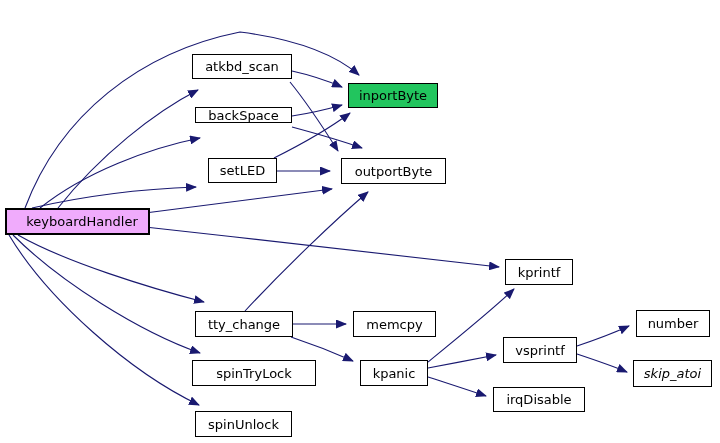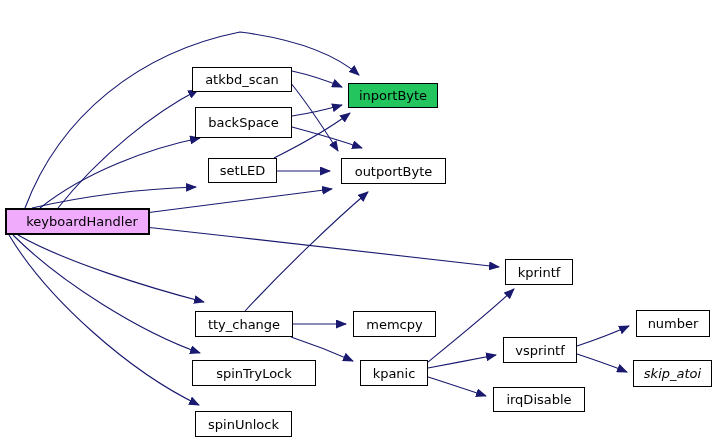--- a/index.html
+++ b/index.html
@@ -63,22 +63,22 @@
       <path d="M293,324 L346,324" class="edge" stroke="#191970" marker-end="url(#arrow)"></path>
       <path d="M291,337 C315,345 335,353 353,361" class="edge" stroke="#191970" marker-end="url(#arrow)"></path>
       <path d="M428,362 C455,340 492,310 514,289" class="edge" stroke="#191970" marker-end="url(#arrow)"></path>
       <path d="M428,368 C450,364 475,359 496,355" class="edge" stroke="#191970" marker-end="url(#arrow)"></path>
       <path d="M428,377 C450,384 468,390 486,396" class="edge" stroke="#191970" marker-end="url(#arrow)"></path>
       <path d="M577,346 C598,339 618,331 629,326" class="edge" stroke="#191970" marker-end="url(#arrow)"></path>
       <path d="M577,354 C598,361 615,367 627,372" class="edge" stroke="#191970" marker-end="url(#arrow)"></path>
     </svg>
 
   <div class="node root" style="left: 5px; top: 208px; width: 145px; height: 27px; background: #f0abfc; border-color: rgb(0, 0, 0); color: rgb(0, 0, 0); padding-left: 9px;">keyboardHandler</div>
-  <div class="node" style="left: 192px; top: 67px; width: 100px; height: 25px; background: rgb(255, 255, 255); border-color: rgb(0, 0, 0); color: rgb(0, 0, 0);">atkbd_scan</div>
-  <div class="node" style="left: 195px; top: 107px; width: 97px; height: 31px; background: rgb(255, 255, 255); border-color: rgb(0, 0, 0); color: rgb(0, 0, 0);">backSpace</div>
+  <div class="node" style="left: 192px; top: 54px; width: 100px; height: 25px; background: rgb(255, 255, 255); border-color: rgb(0, 0, 0); color: rgb(0, 0, 0);">atkbd_scan</div>
+  <div class="node" style="left: 195px; top: 107px; width: 97px; height: 16px; background: rgb(255, 255, 255); border-color: rgb(0, 0, 0); color: rgb(0, 0, 0);">backSpace</div>
   <div class="node" style="left: 208px; top: 158px; width: 69px; height: 25px; background: rgb(255, 255, 255); border-color: rgb(0, 0, 0); color: rgb(0, 0, 0);">setLED</div>
   <div class="node" style="left: 348px; top: 83px; width: 90px; height: 25px; background: #22c55e; border-color: rgb(0, 0, 0); color: rgb(0, 0, 0);">inportByte</div>
   <div class="node" style="left: 341px; top: 158px; width: 105px; height: 26px; background: rgb(255, 255, 255); border-color: rgb(0, 0, 0); color: rgb(0, 0, 0);">outportByte</div>
   <div class="node" style="left: 505px; top: 259px; width: 68px; height: 26px; background: rgb(255, 255, 255); border-color: rgb(0, 0, 0); color: rgb(0, 0, 0);">kprintf</div>
   <div class="node" style="left: 195px; top: 311px; width: 98px; height: 26px; background: rgb(255, 255, 255); border-color: rgb(0, 0, 0); color: rgb(0, 0, 0);">tty_change</div>
   <div class="node" style="left: 353px; top: 311px; width: 83px; height: 26px; background: rgb(255, 255, 255); border-color: rgb(0, 0, 0); color: rgb(0, 0, 0);">memcpy</div>
   <div class="node" style="left: 192px; top: 360px; width: 124px; height: 26px; background: rgb(255, 255, 255); border-color: rgb(0, 0, 0); color: rgb(0, 0, 0);">spinTryLock</div>
   <div class="node" style="left: 360px; top: 360px; width: 68px; height: 26px; background: rgb(255, 255, 255); border-color: rgb(0, 0, 0); color: rgb(0, 0, 0); text-align: right;">kpanic</div>
   <div class="node" style="left: 195px; top: 411px; width: 97px; height: 26px; background: rgb(255, 255, 255); border-color: rgb(0, 0, 0); color: rgb(0, 0, 0);">spinUnlock</div>
   <div class="node" style="left: 503px; top: 337px; width: 74px; height: 26px; background: rgb(255, 255, 255); border-color: rgb(0, 0, 0); color: #000000;">vsprintf</div>

